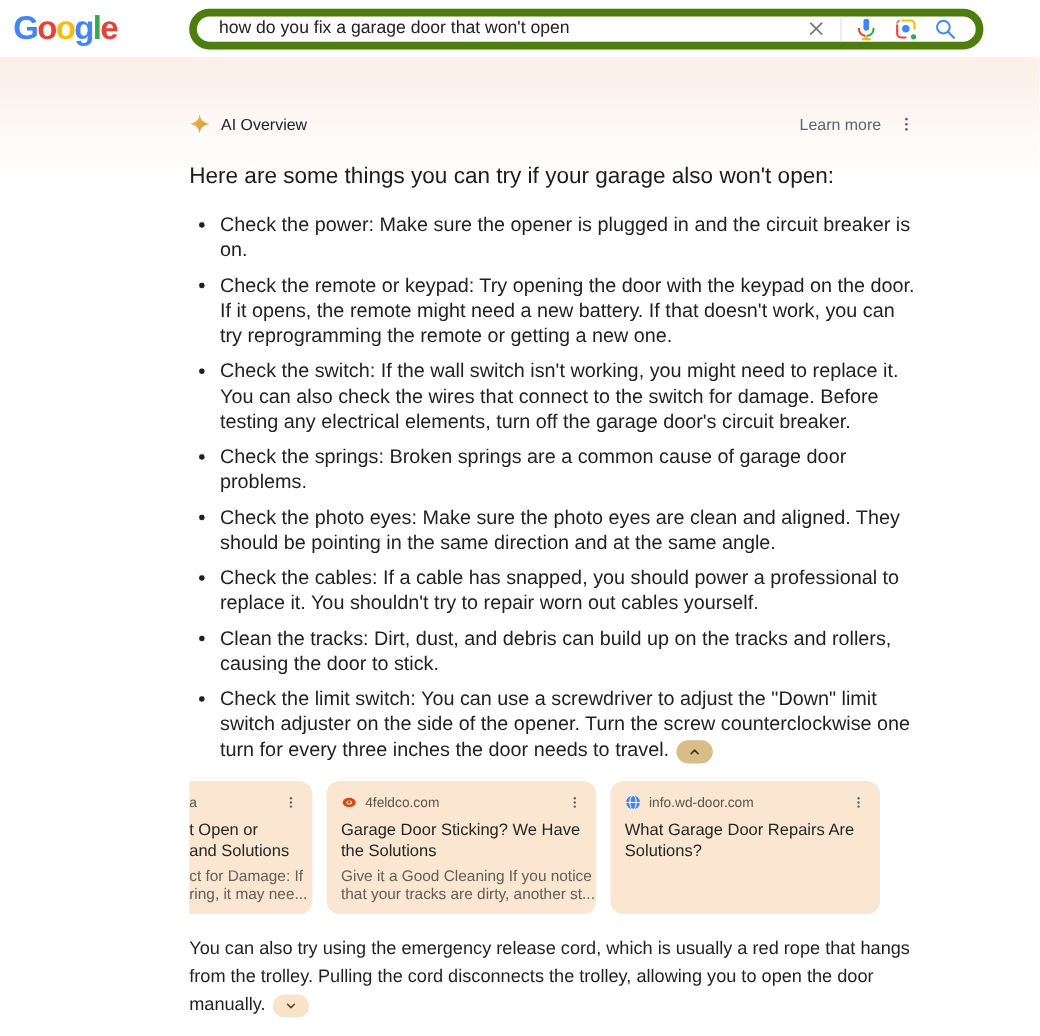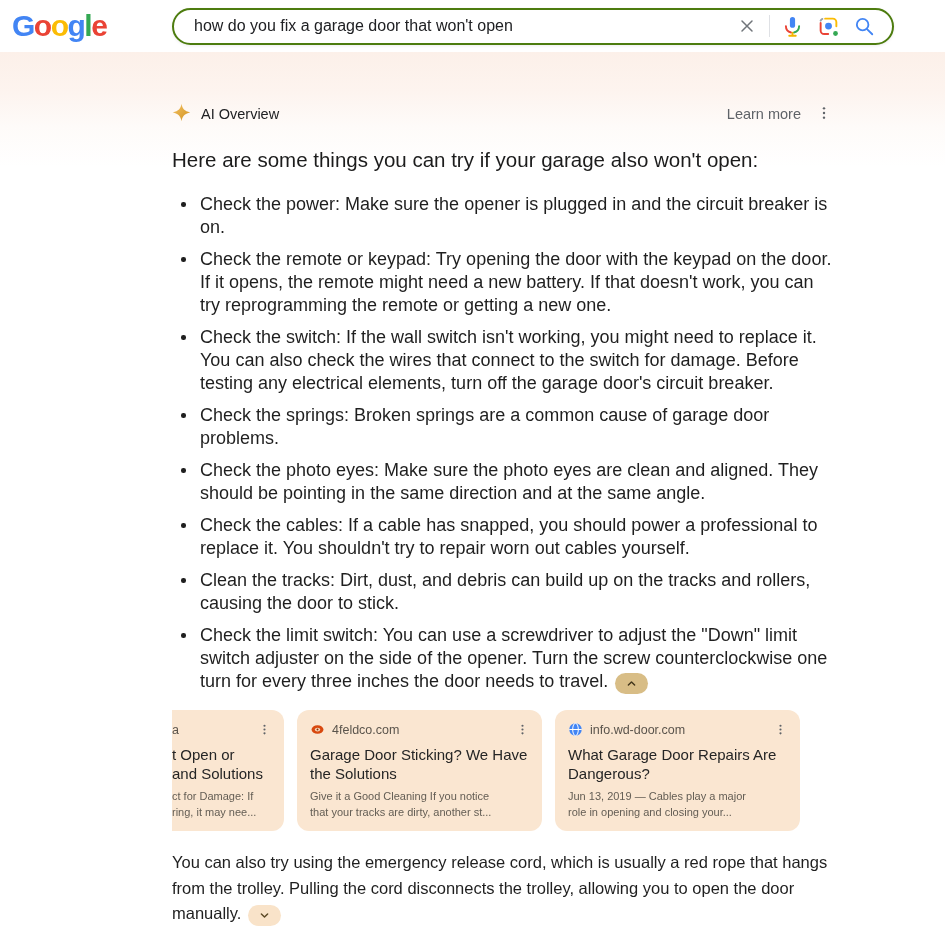--- a/index.html
+++ b/index.html
@@ -4,21 +4,21 @@
 <style>
   * { margin:0; padding:0; box-sizing:border-box; }
   html,body { width:945px; height:942px; overflow:hidden; background:#fff;
     font-family:"Liberation Sans", sans-serif; color:#1f1f1f; }
 
   
   .topbar { height:52px; display:flex; align-items:center; background:#fff; padding-left:12px;gap:20px; }
   .logo { font-size:30px; font-weight:bold; letter-spacing:-1.5px; width:126px; cursor:pointer; }
   .l-blue{color:#4285F4}.l-red{color:#EA4335}.l-yellow{color:#FBBC05}.l-green{color:#34A853}
   .searchbox { margin-left:14px; width:722px; height:37px; background:#fff;
-    border:2px solid #4d7c0f; border-radius:20px; box-shadow:0 1px 3px rgba(32,33,36,.08);
+    border:7px solid #4d7c0f; border-radius:20px; box-shadow:0 1px 3px rgba(32,33,36,.08);
     display:flex; align-items:center; padding:0 10px 0 20px; }
   .query { flex:1; font-size:16px; color:#202124; white-space:nowrap; overflow:hidden; }
   .sb-btn { width:36px; height:36px; display:flex; align-items:center; justify-content:center; cursor:pointer; flex:0 0 auto; }
   .sb-divider { width:1px; height:22px; background:#dfe1e5; margin:0 4px; }
 
   
   .band { height:890px; padding-left:172px;
     background:linear-gradient(180deg,#fcf0e9 0px,#fdf4ef 40px,#fefbf9 75px,#ffffff 115px); }
 
   .aio-head { padding-top:51px; display:flex; align-items:flex-end; width:660px; }
@@ -41,21 +41,21 @@
   
   .cards { margin-top:16px; display:flex; gap:13px; }
   .card { width:245px; height:121px; background:#fae6d1; border-radius:12px;
     padding:11px 13px; cursor:pointer; overflow:hidden; }
   .card.clipped { width:112px; border-radius:0 12px 12px 0; padding-left:0; }
   .card-head { display:flex; align-items:center; height:17px; }
   .card-domain { margin-left:7px; font-size:12.5px; color:#5a544c; white-space:nowrap; }
   .card.clipped .card-domain { margin-left:0; }
   .card-kebab { margin-left:auto; display:flex; align-items:center; cursor:pointer; }
   .card-title { margin-top:7px; font-size:15px; line-height:19px; color:#252525; }
-  .card-snippet { margin-top:5px; font-size:11px; line-height:16px; color:#635d54; }
+  .card-snippet { margin-top:5px; font-size:14px; line-height:16px; color:#635d54; }
   .nowrap { white-space:nowrap; }
 
   .closing { margin-top:19px; width:662px; font-size:16.5px; line-height:25.5px; color:#1f1f1f; }
 
   .disclaimer { margin-top:28px; font-size:14px; color:#70757a; }
 
   .divider { margin-top:20px; width:773px; height:2px; background:#e6dabc; }
 
   svg { display:block; }
 </style>
@@ -206,25 +206,21 @@
         <span class="card-kebab">
           <svg width="13" height="15" viewBox="0 0 24 24">
               <circle cx="12" cy="5" r="2" fill="#5f6368"></circle>
               <circle cx="12" cy="12" r="2" fill="#5f6368"></circle>
               <circle cx="12" cy="19" r="2" fill="#5f6368"></circle>
             </svg>
         </span>
       </div>
       <div class="card-title">
         <div class="nowrap">What Garage Door Repairs Are</div>
-        <div class="nowrap">Dangerous?</div>
-      </div>
-      <div class="card-snippet">
-        <div class="nowrap">Jun 13, 2019 — Cables play a major</div>
-        <div class="nowrap">role in opening and closing your...</div>
+        <div class="nowrap">Solutions?</div>
       </div>
     </div>
 
   </div>
 
   <div class="closing">
     <span>You can also try using the emergency release cord, which is usually a red rope that hangs from the trolley. Pulling the cord disconnects the trolley, allowing you to open the door manually.</span><span class="pill pill-expand">
         <svg width="15" height="15" viewBox="0 0 24 24">
           <path d="M7 9.5l5 5 5-5" stroke="#5c4a26" stroke-width="2.3" fill="none" stroke-linecap="round" stroke-linejoin="round"></path>
         </svg>

